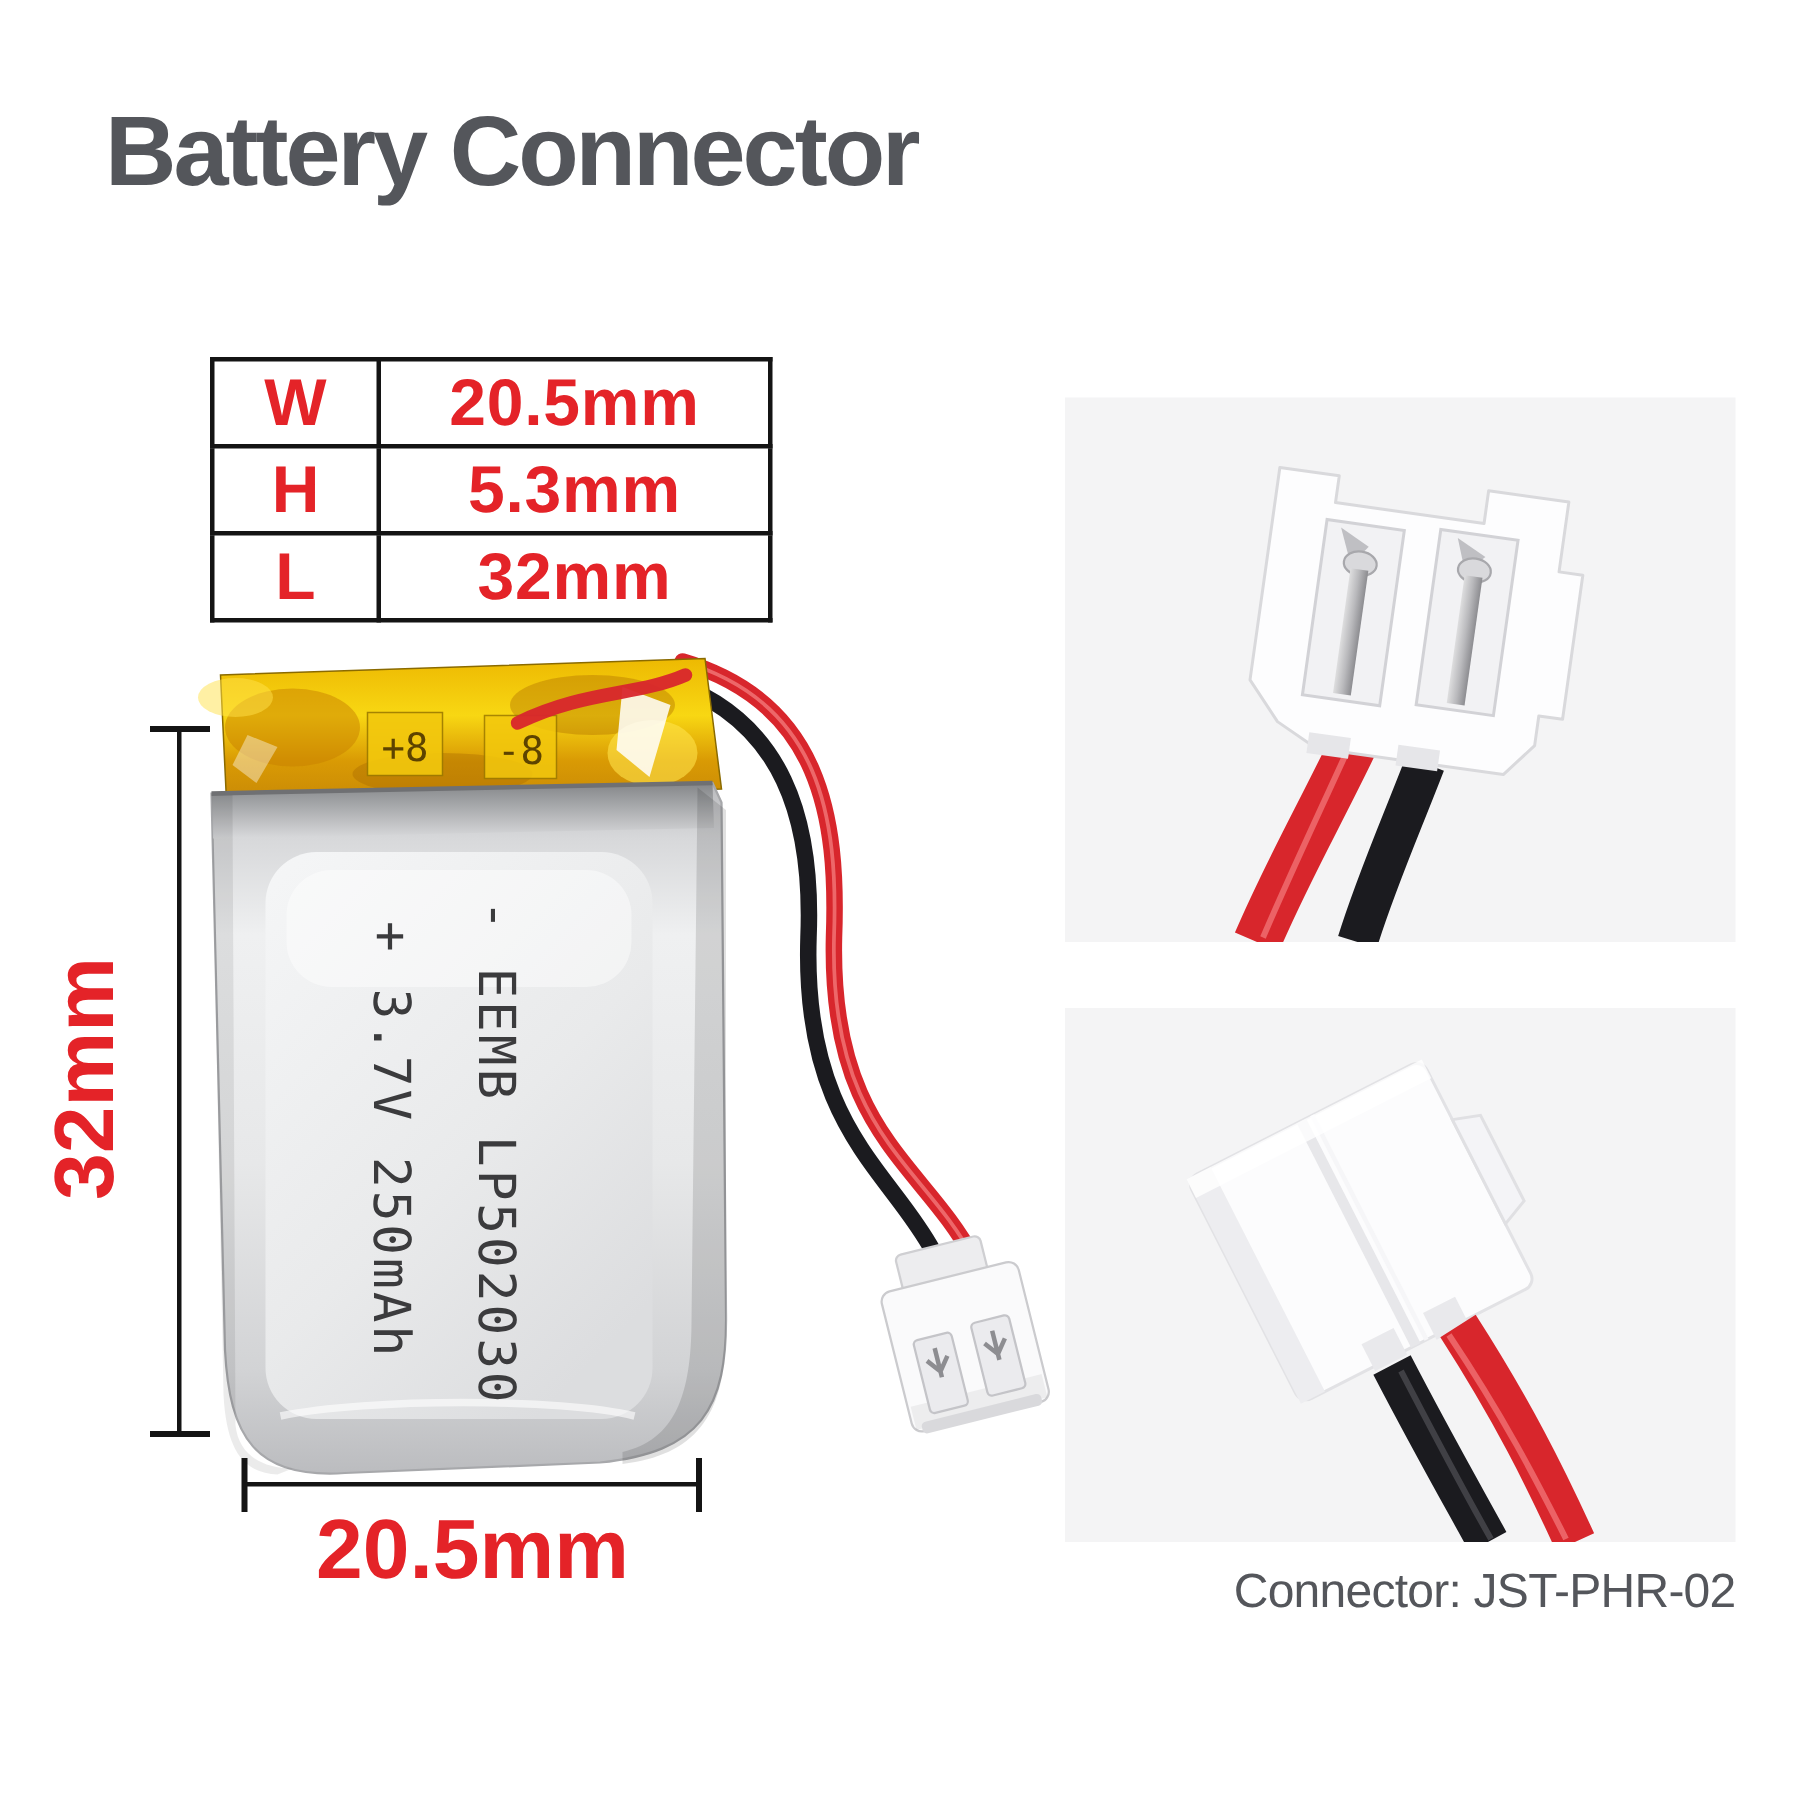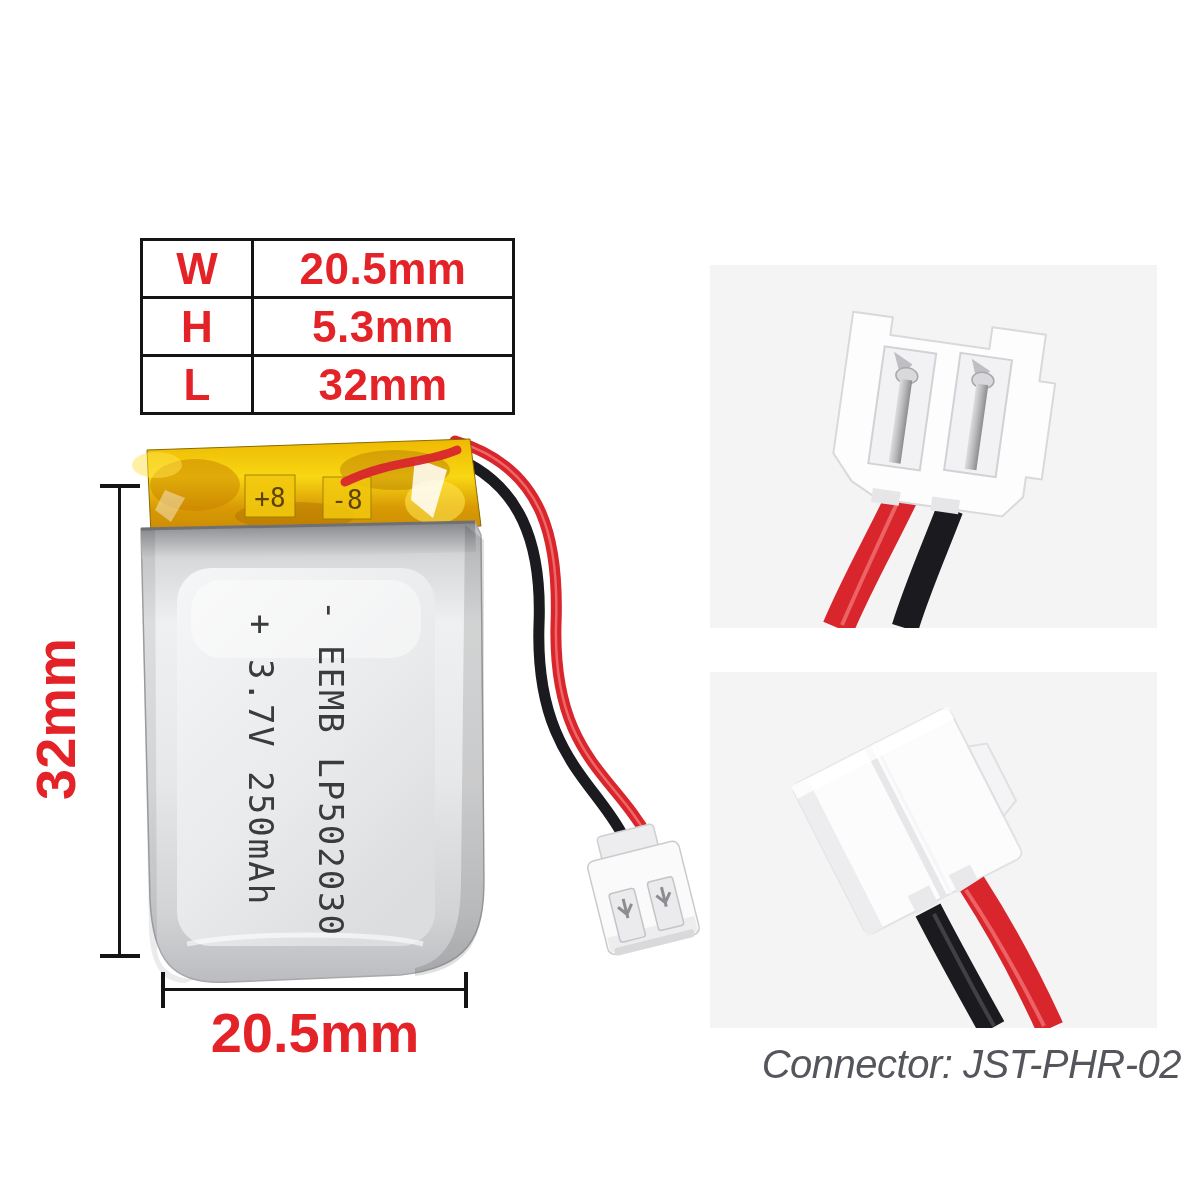--- a/index.html
+++ b/index.html
@@ -33,30 +33,31 @@
   
   .dim{position:absolute;background:var(--dim-line);}
   .dim-label{
     position:absolute;color:var(--accent-red);font-weight:bold;font-size:56px;
     text-align:center;white-space:nowrap;
   }
   .dim-label.vertical{transform:rotate(-90deg);}
   
   .photo-panel{position:absolute;background:var(--panel-bg);}
   .caption{
-    position:absolute;left:734px;top:1042px;width:447px;text-align:right;
-    font-size:40px;color:var(--title-gray);letter-spacing:-0.5px;white-space:nowrap;font-style:italic;
+    position:absolute;left:710px;top:1042px;width:447px;text-align:right;
+    font-size:32px;color:var(--title-gray);letter-spacing:-0.5px;white-space:nowrap;
   }
   svg{position:absolute;display:block;}
 </style>
 </head>
 <body>
 
 <div class="canvas">
 
+  <div class="title">Battery Connector</div>
 
   <table class="spec-table">
     <tbody>
         <tr>
       <td class="lab">W</td>
       <td class="val">20.5mm</td>
     </tr>
     <tr>
       <td class="lab">H</td>
       <td class="val">5.3mm</td>

